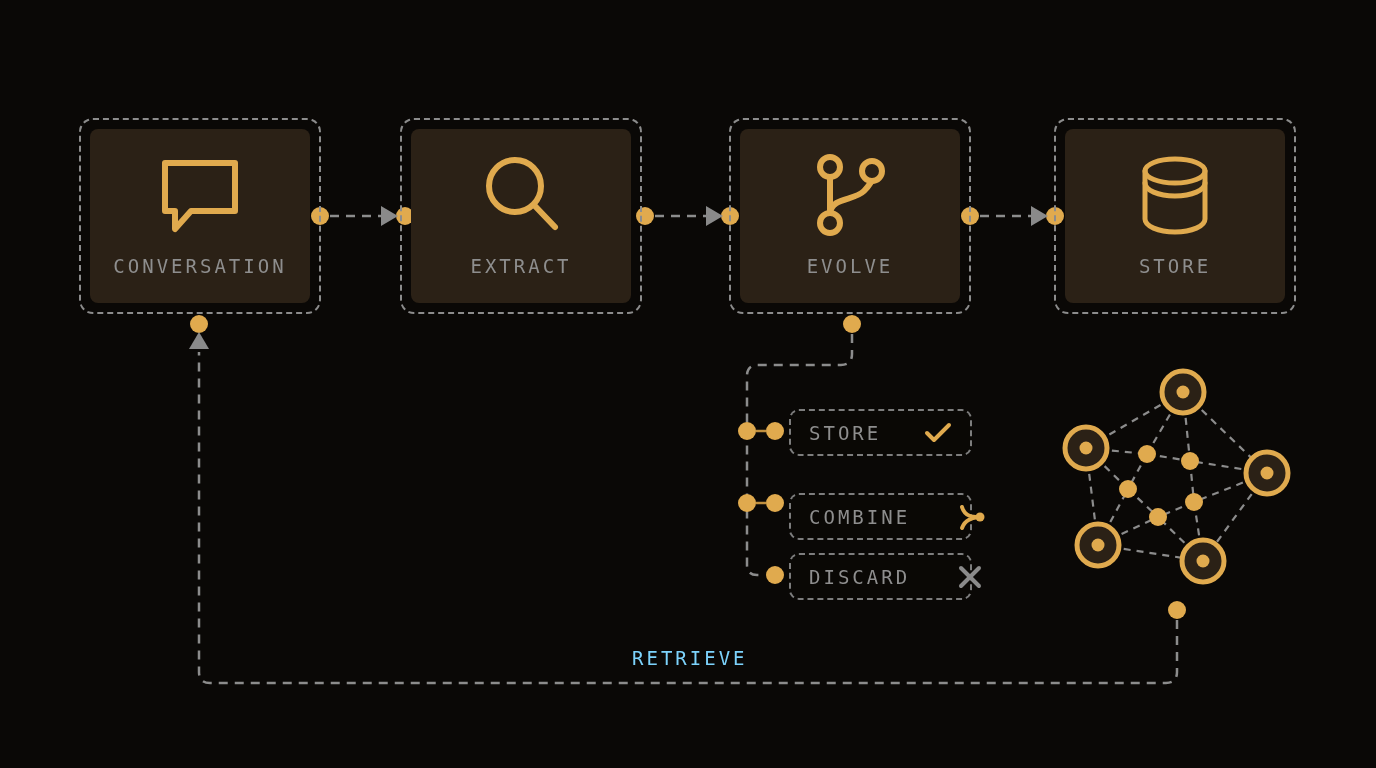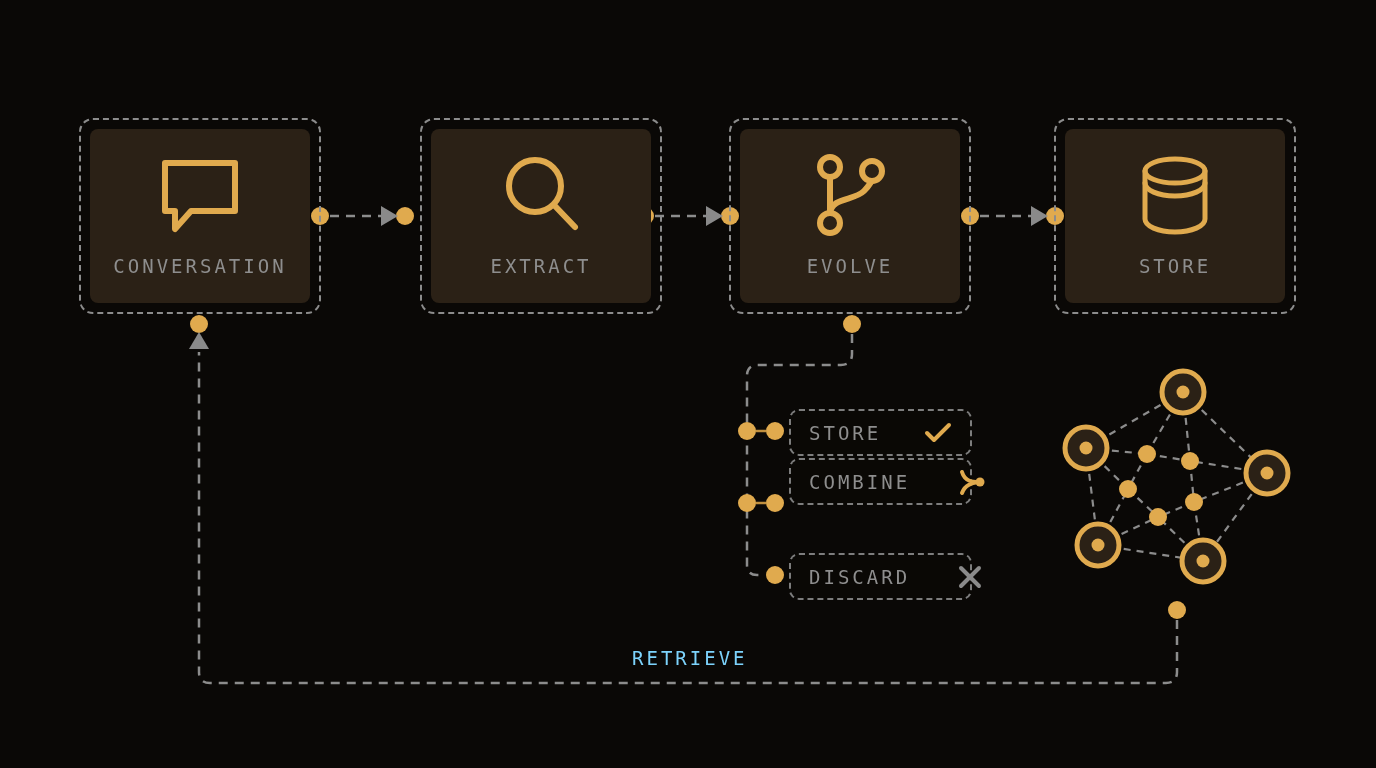--- a/index.html
+++ b/index.html
@@ -160,21 +160,21 @@
     <div class="stage-inner">
       <div class="stage-icon">
         <svg width="86" height="80" viewBox="0 0 86 80" fill="none" stroke="#e0aa4e" stroke-width="6" stroke-linejoin="round" stroke-linecap="round">
           <path d="M8,8 H78 V56 H34 L18,74 V56 H8 Z"></path>
         </svg>
       </div>
       <div class="stage-label">CONVERSATION</div>
     </div>
   </div>
 
-  <div class="stage-box" style="left:420px;top:118px;width:242px;height:196px;">
+  <div class="stage-box" style="left:400px;top:118px;width:242px;height:196px;">
     <div class="stage-inner">
       <div class="stage-icon">
         <svg width="86" height="84" viewBox="0 0 86 84" fill="none" stroke="#e0aa4e" stroke-width="6" stroke-linecap="round">
           <circle cx="37" cy="33" r="26"></circle>
           <line x1="56" y1="52" x2="77" y2="74"></line>
         </svg>
       </div>
       <div class="stage-label">EXTRACT</div>
     </div>
   </div>
@@ -209,21 +209,21 @@
 
   <div class="chip" style="left:789px;top:409px;width:183px;height:47px;">
     <span class="chip-label">STORE</span>
     <span class="chip-icon">
       <svg width="28" height="24" viewBox="0 0 28 24" fill="none" stroke="#e0aa4e" stroke-width="4" stroke-linecap="round" stroke-linejoin="round">
         <path d="M3,12 L10,19 L25,4"></path>
       </svg>
     </span>
   </div>
 
-  <div class="chip" style="left:789px;top:458px;width:183px;height:47px;gap:47px;">
+  <div class="chip" style="left:789px;top:493px;width:183px;height:47px;gap:47px;">
     <span class="chip-label">COMBINE</span>
     <span class="chip-icon">
       <svg width="30" height="30" viewBox="0 0 30 30" fill="none" stroke="#e0aa4e" stroke-width="4" stroke-linecap="round">
         <path d="M5,5 C8,15 16,15 22,15"></path>
         <path d="M5,26 C8,17 16,16 22,15"></path>
         <circle cx="23" cy="15" r="4.5" fill="#e0aa4e" stroke="none"></circle>
       </svg>
     </span>
   </div>
 

